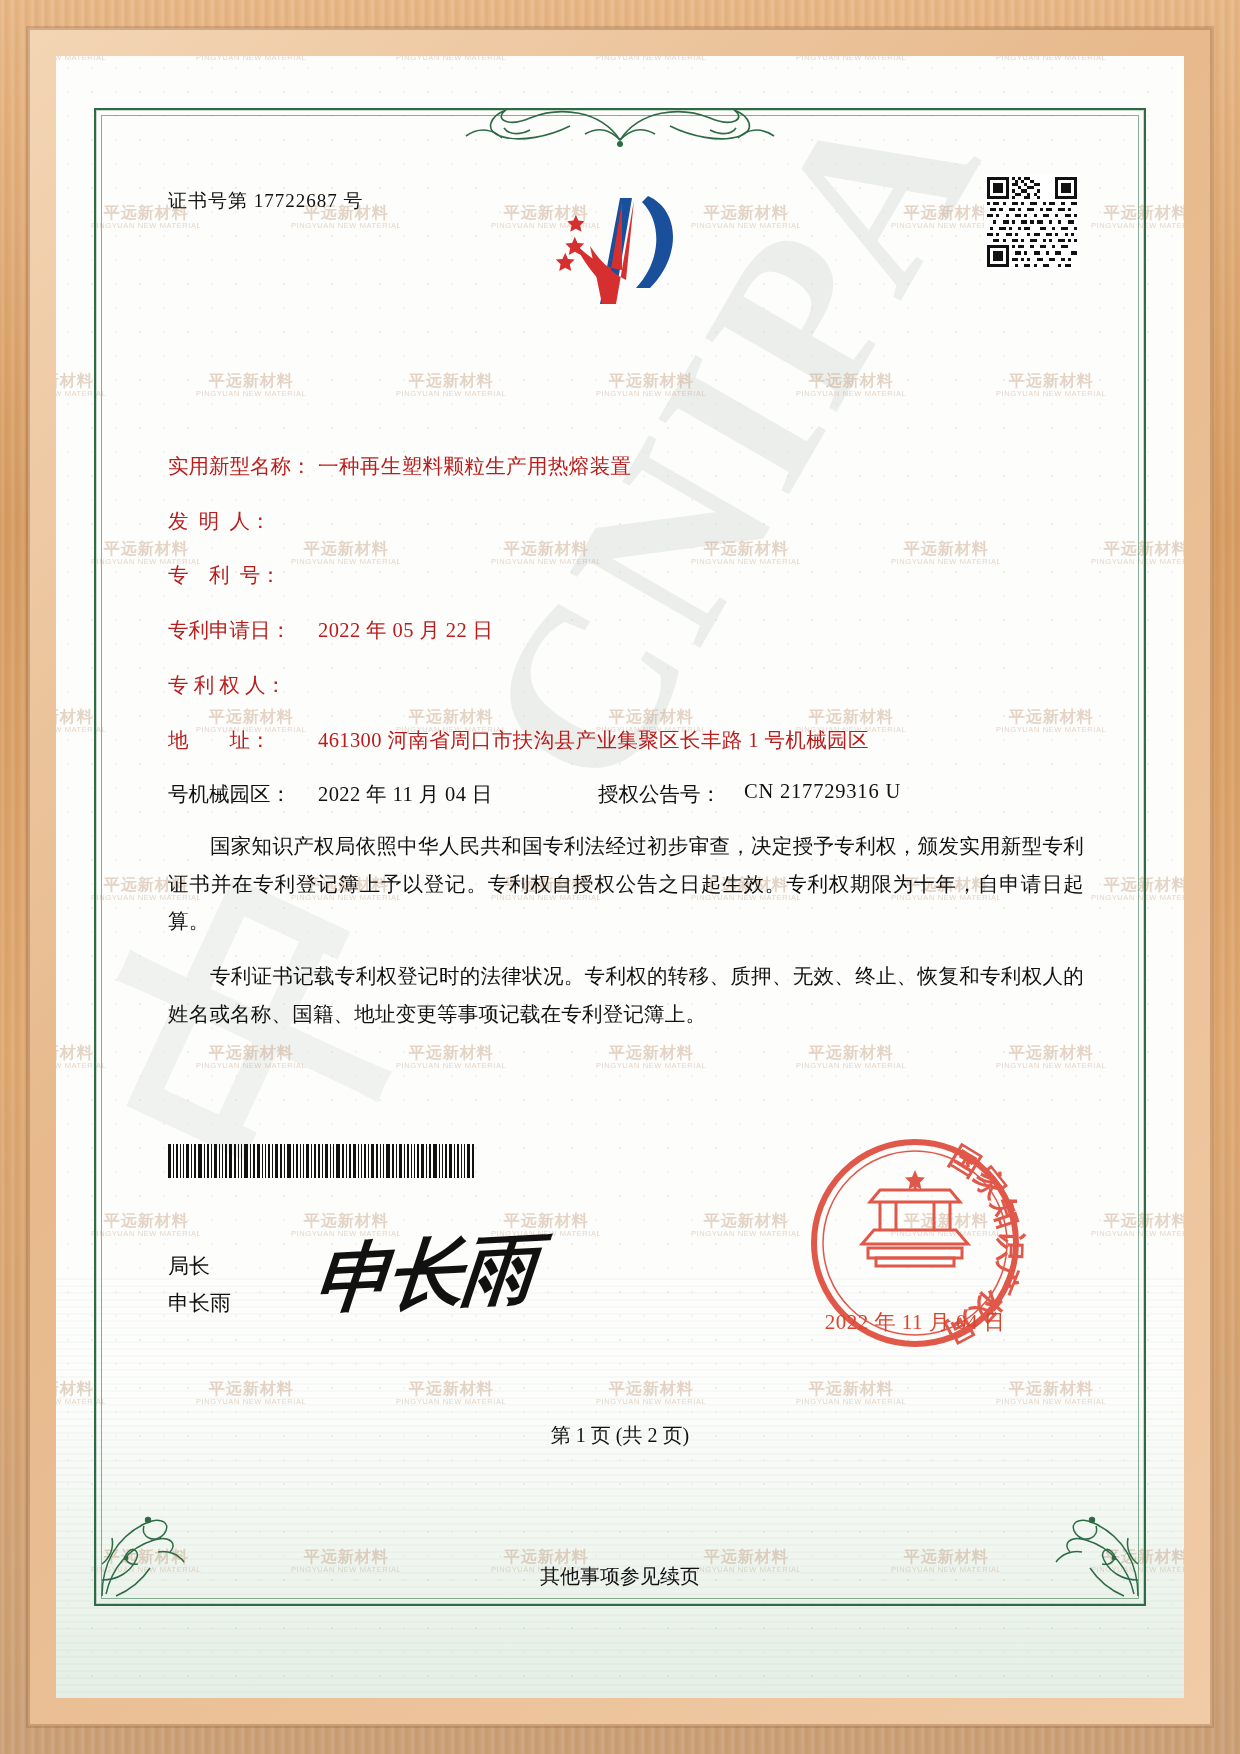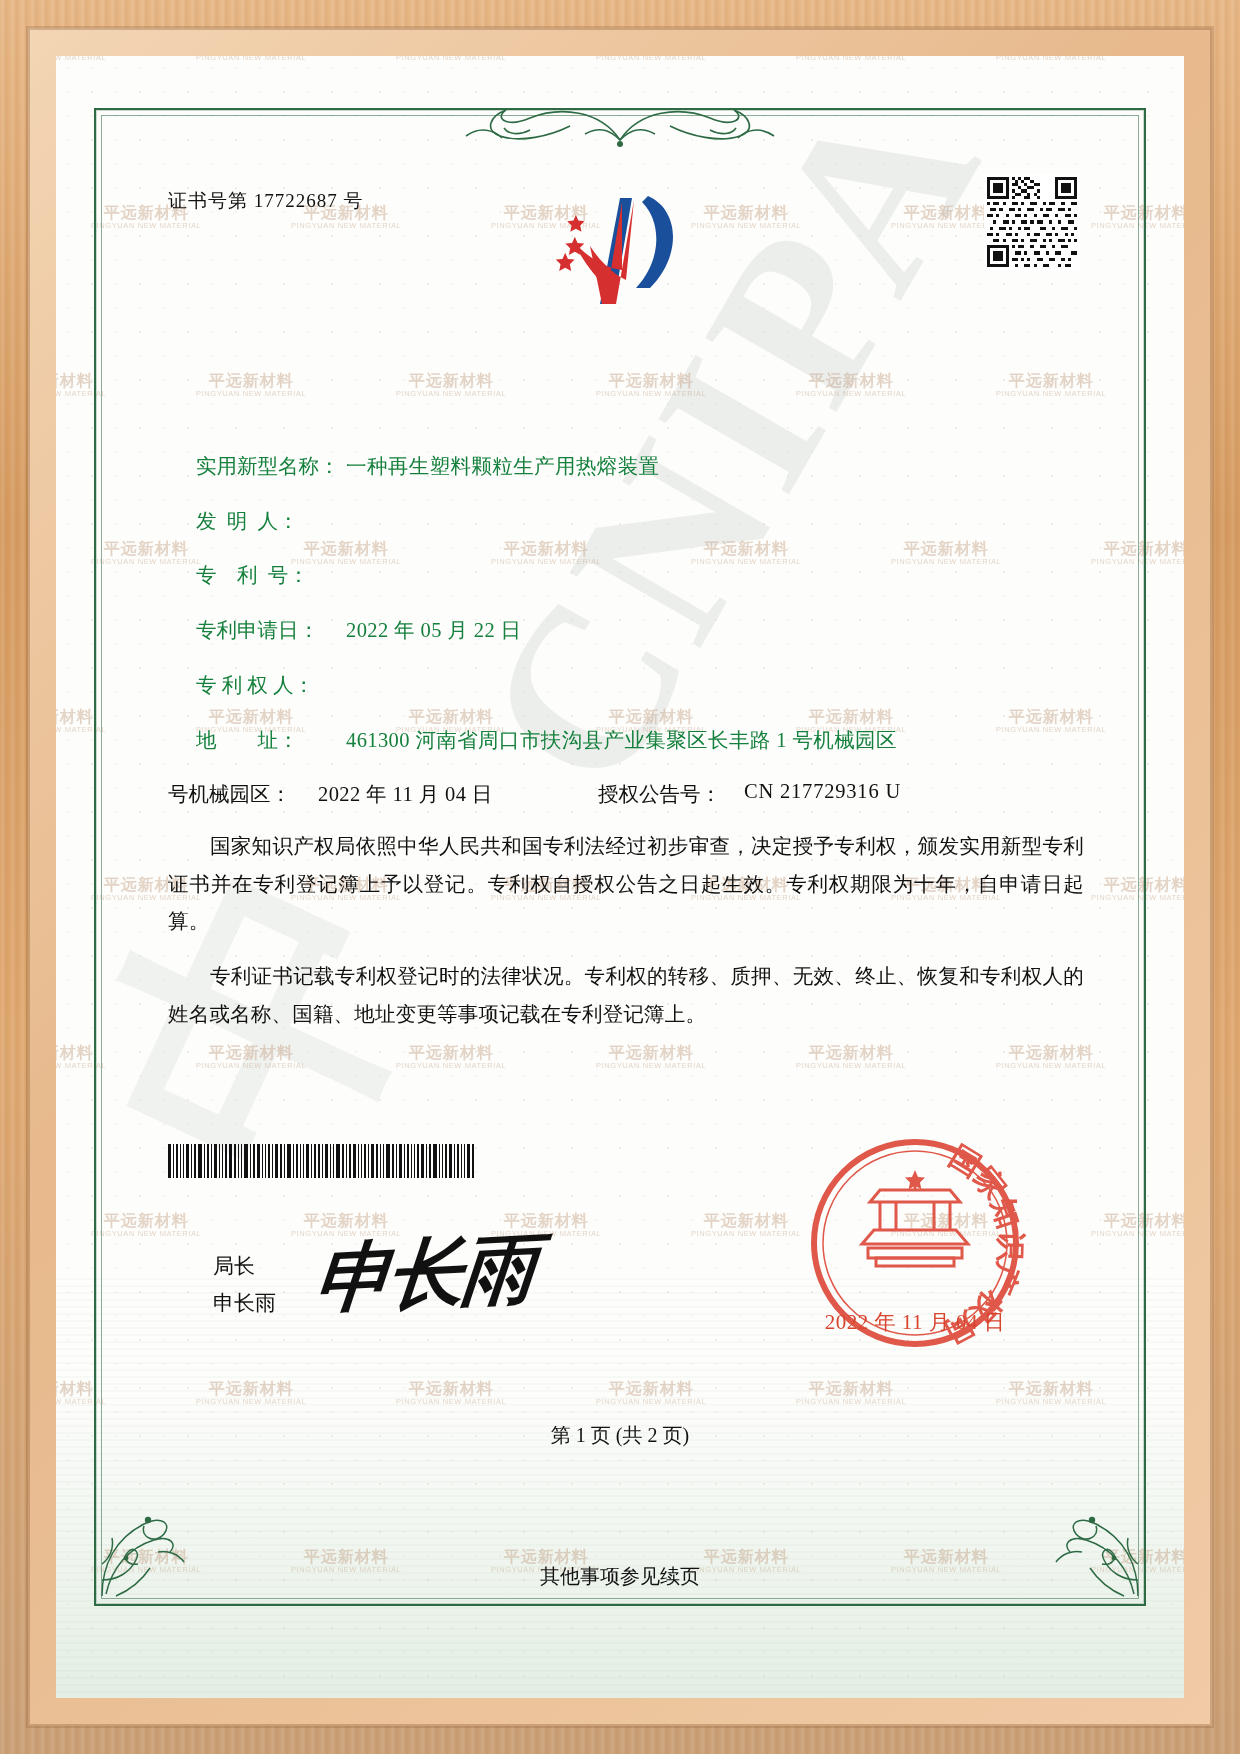--- a/index.html
+++ b/index.html
@@ -166,23 +166,22 @@
   }
 
   .fields {
     position: absolute; left: 52px; right: 40px; top: 326px;
   }
   .row {
     display: flex;
     align-items: flex-start;
     margin-bottom: 25px;
     font-size: 20.5px;
-    color: #15803d;
+    color: #b91c1c;
     line-height: 1.45;
-    margin-left: 28px;
   }
   .lbl {
     width: 150px;
     flex: 0 0 150px;
     letter-spacing: 0px;
     white-space: pre;
   }
   .val { flex: 1; letter-spacing: .4px; }
   .val-mono { font-family: "Liberation Serif", serif; letter-spacing: .8px; }
 
@@ -202,21 +201,21 @@
   
   .barcode {
     position: absolute; left: 52px; top: 1018px;
     display: flex; align-items: flex-end; height: 34px;
   }
   .barcode i { display: block; background: #111; height: 34px; margin-right: 2px; }
 
   
   .sig-label {
     position: absolute; left: 52px; top: 1122px;
-    font-size: 21px; color: #111; line-height: 1.75; margin-left: 45px;
+    font-size: 21px; color: #111; line-height: 1.75;
   }
   .sig-script {
     position: absolute; left: 200px; top: 1098px;
     font-size: 76px;
     font-family: "DejaVu Serif", serif;
     font-style: italic;
     font-weight: 700;
     color: #111;
     letter-spacing: -4px;
     transform: skewX(-8deg) rotate(-3deg);

